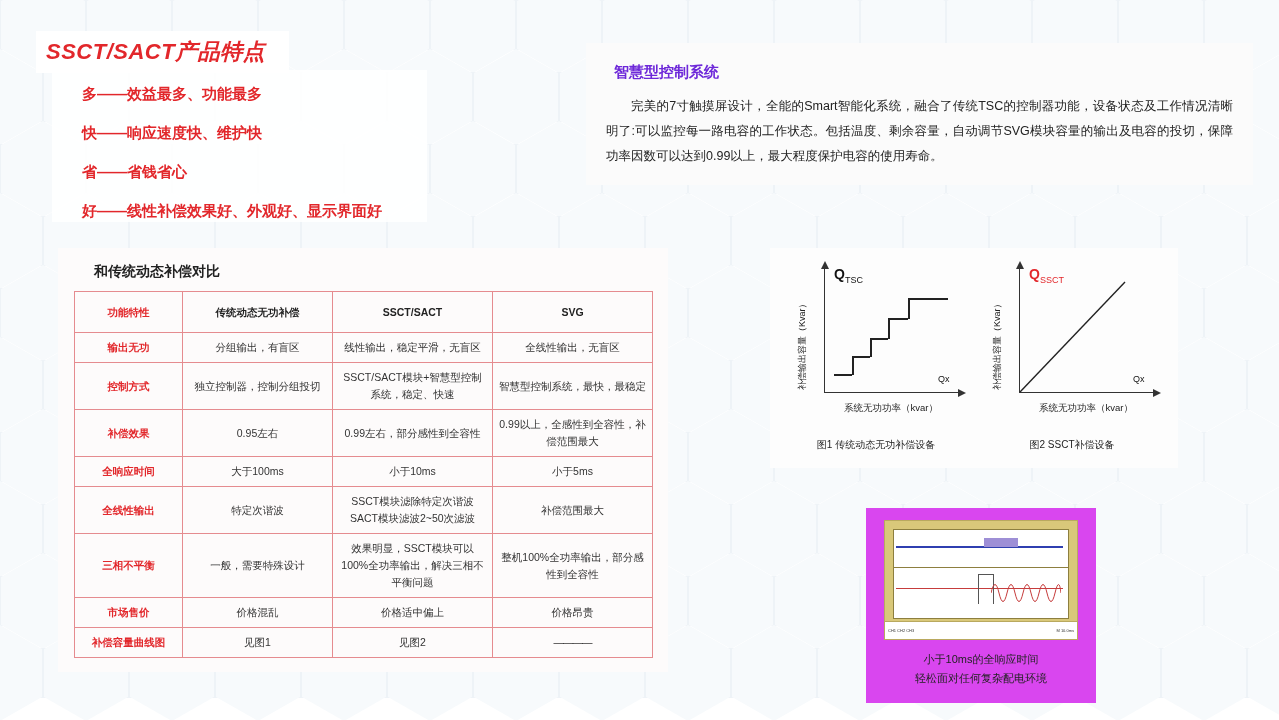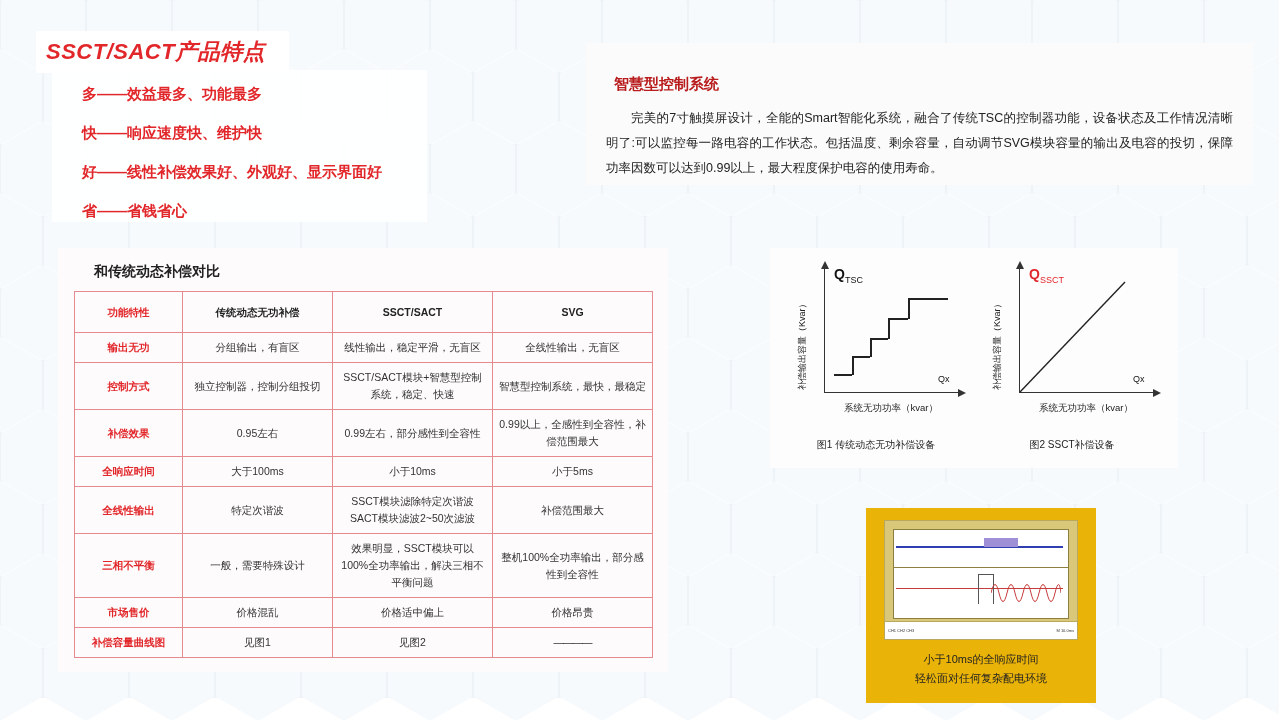--- a/index.html
+++ b/index.html
@@ -95,24 +95,24 @@
     position: absolute;
     left: 586px;
     top: 43px;
     width: 667px;
     height: 142px;
     background: #fbfbfb;
     box-sizing: border-box;
     padding: 16px 20px 10px 20px;
   }
   .intro-card h3 {
-    margin: 16px 0 12px 8px;
+    margin: 4px 0 12px 8px;
     font-size: 15px;
     font-weight: bold;
-    color: #b91c1c;
+    color: #6d28d9;
   }
   .intro-card p {
     margin: 0;
     font-size: 12.5px;
     line-height: 25px;
     color: #222;
     text-align: justify;
     text-indent: 2em;
   }
 
@@ -277,21 +277,21 @@
     background: #222;
   }
 
   
   .scope-card {
     position: absolute;
     left: 866px;
     top: 508px;
     width: 230px;
     height: 195px;
-    background: #eab308;
+    background: #d946ef;
     box-sizing: border-box;
   }
   .scope-img {
     position: absolute;
     left: 18px;
     top: 12px;
     width: 194px;
     height: 120px;
     background: #d9c87a;
     border: 1px solid #b9a95f;
@@ -545,22 +545,22 @@
 
 <div class="stage">
 
   <div class="title-banner">
     <div class="title-text">SSCT/SACT产品特点</div>
   </div>
 
   <div class="bullets-box">
     <div class="bullet-line">多——效益最多、功能最多</div>
     <div class="bullet-line">快——响应速度快、维护快</div>
+    <div class="bullet-line">省——省钱省心</div>
     <div class="bullet-line">好——线性补偿效果好、外观好、显示界面好</div>
-    <div class="bullet-line">省——省钱省心</div>
   </div>
 
   <div class="intro-card">
     <h3>智慧型控制系统</h3>
     <p>完美的7寸触摸屏设计，全能的Smart智能化系统，融合了传统TSC的控制器功能，设备状态及工作情况清晰明了:可以监控每一路电容的工作状态。包括温度、剩余容量，自动调节SVG模块容量的输出及电容的投切，保障功率因数可以达到0.99以上，最大程度保护电容的使用寿命。</p>
   </div>
 
   <div class="table-card">
     <h3>和传统动态补偿对比</h3>
     <table class="cmp">

